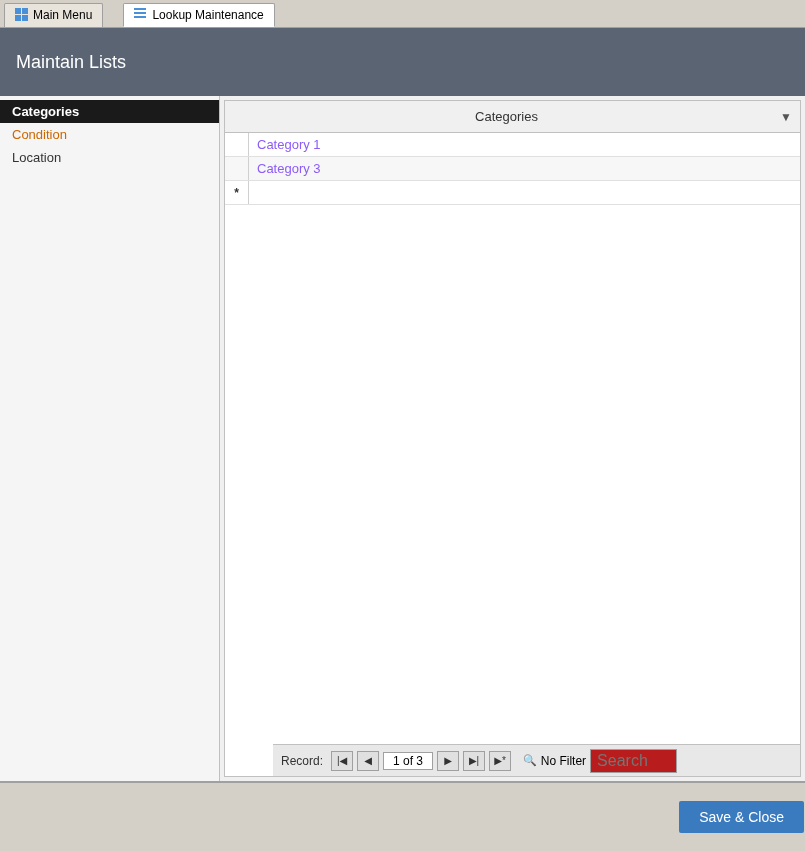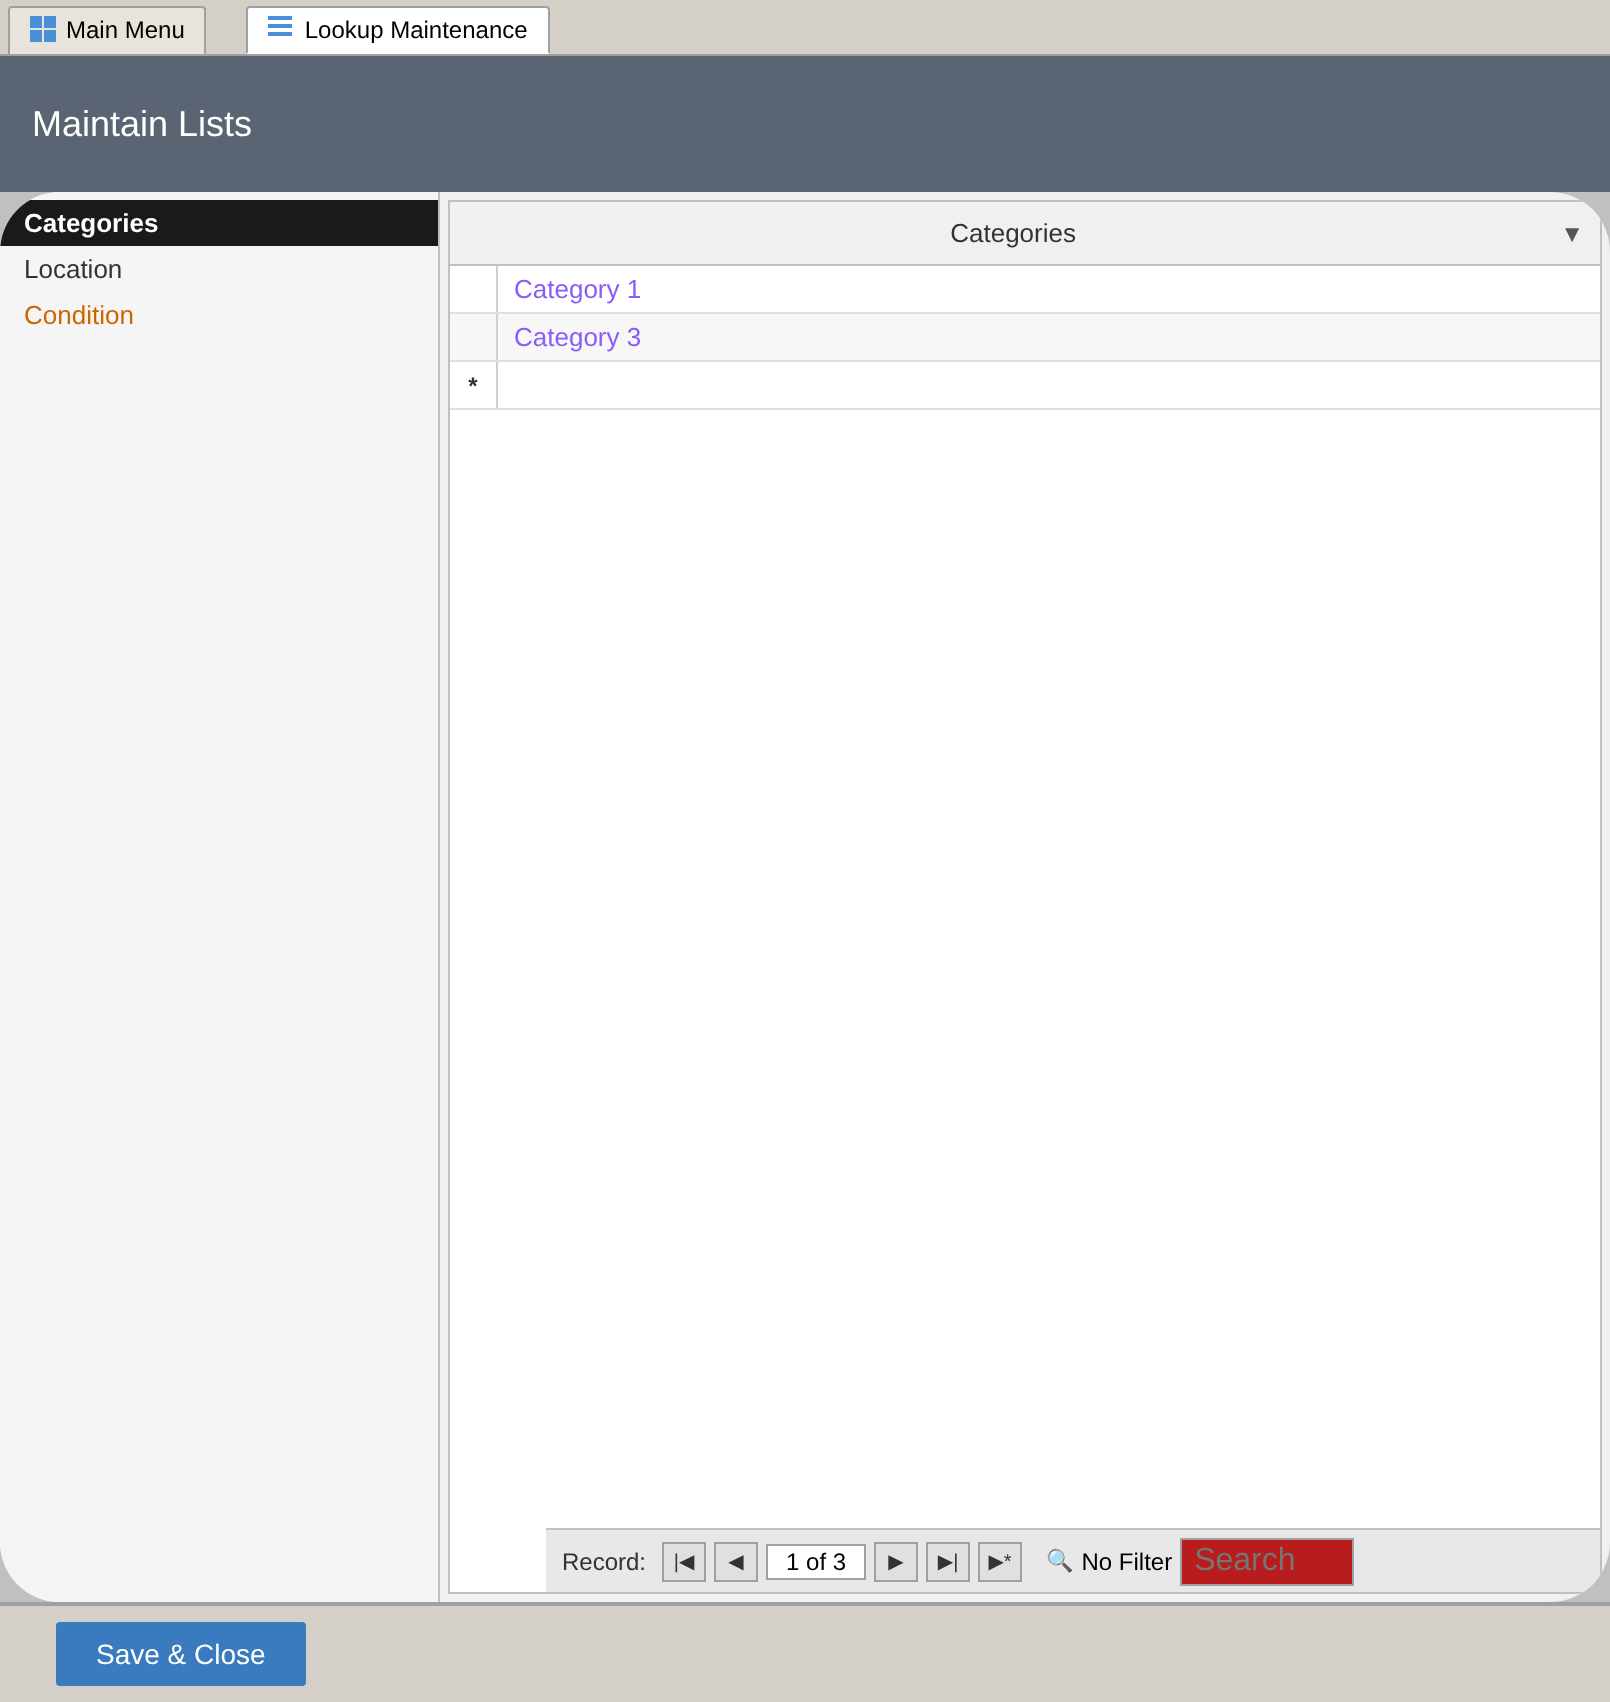--- a/index.html
+++ b/index.html
@@ -82,21 +82,20 @@
       display: flex;
       align-items: center;
     }
 
     
     .main-content {
       display: flex;
       flex: 1;
       background: #f0f0f0;
       overflow: hidden;
-      border-radius: 30px;
     }
 
     
     .sidebar-list {
       width: 220px;
       background: #f5f5f5;
       border-right: 1px solid #c0c0c0;
       padding: 4px 0;
       flex-shrink: 0;
     }
@@ -243,24 +242,25 @@
       padding: 2px 6px;
       font-size: 16px;
       width: 87px;
       outline: none;
     }
 
     
     .bottom-bar {
       background: #d4d0c8;
       border-top: 2px solid #a0a0a0;
-      padding: 12px 28px;
-      height: 50px;
-      display: flex;
-      align-items: center;
+      padding: 12px 1px;
+      height: 70px;
+      display: flex;
+      align-items: center;
+      justify-content: flex-end;
     }
     .save-close-btn {
       background: #3a7abf;
       color: white;
       border: none;
       padding: 8px 20px;
       font-size: 14px;
       cursor: pointer;
       border-radius: 2px;
       font-family: inherit;
@@ -296,25 +296,25 @@
 <div class="app-header">
   <span>Maintain Lists</span>
 </div>
 
 <div class="main-content">
 
   <div class="sidebar-list">
     <div class="sidebar-item selected">
       <span>Categories</span>
     </div>
+    <div class="sidebar-item orange">
+      <span>Condition</span>
+    </div>
     <div class="sidebar-item">
       <span>Location</span>
-    </div>
-    <div class="sidebar-item orange">
-      <span>Condition</span>
     </div>
   </div>
 
   <div class="data-panel">
 
     <div class="grid-header">
       <span class="grid-header-title">Categories</span>
       <span class="grid-header-arrow">▼</span>
     </div>
 

